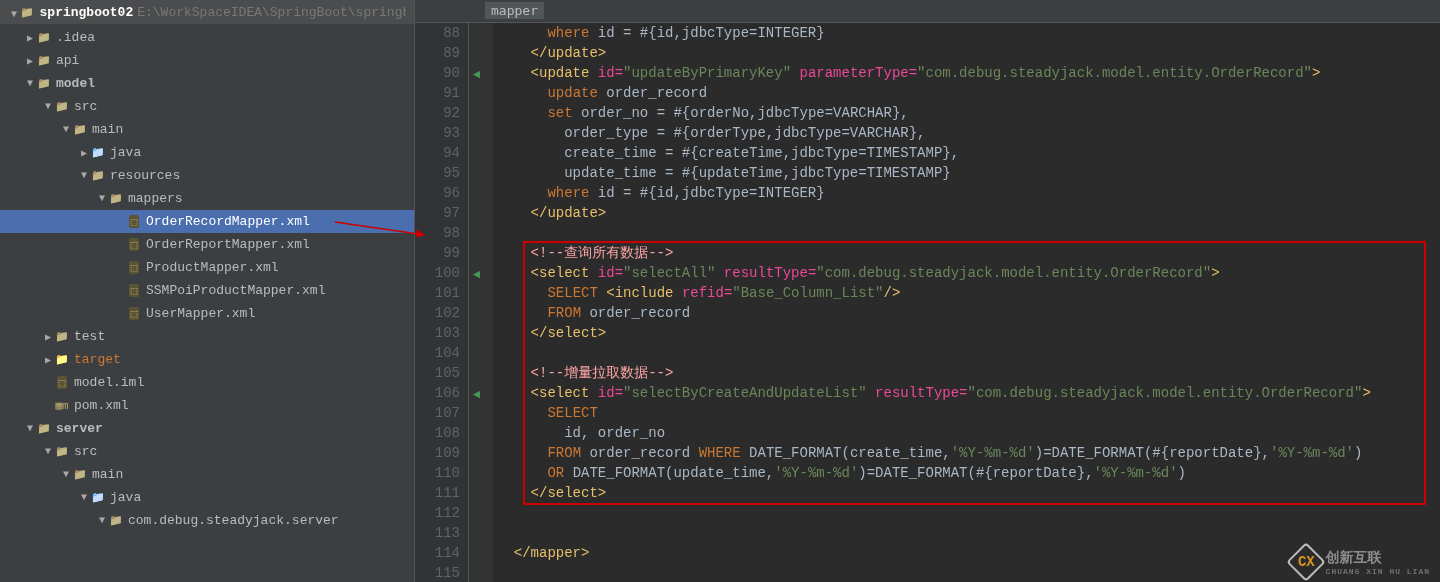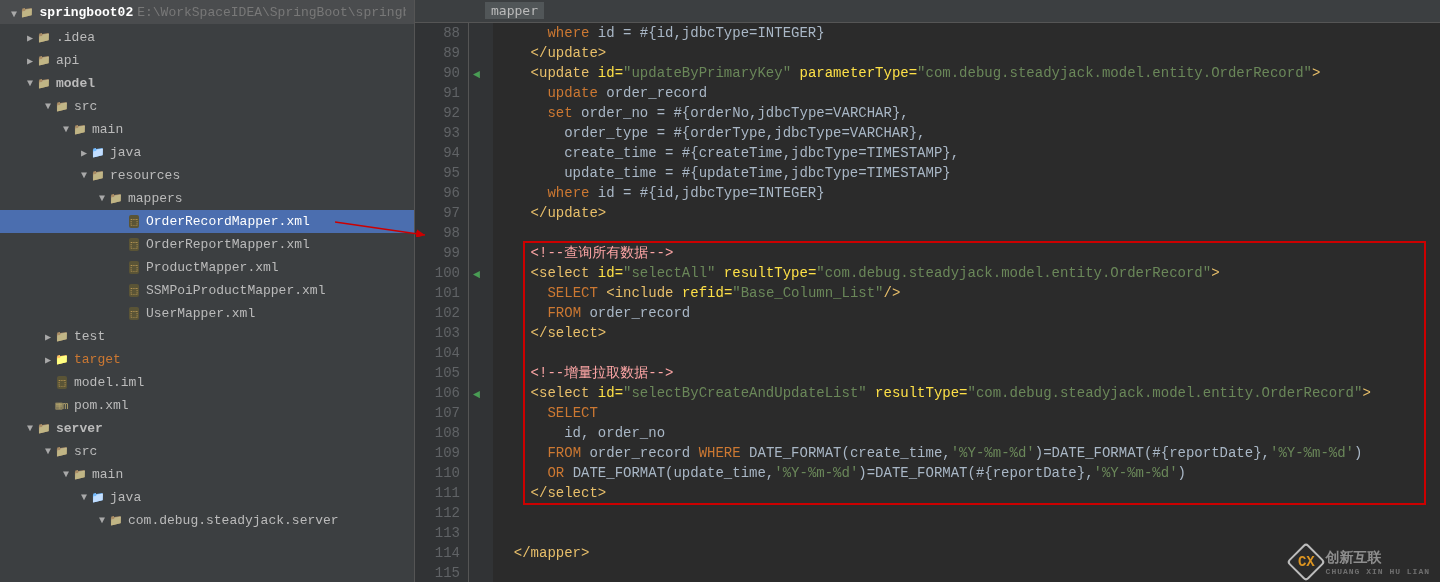--- a/index.html
+++ b/index.html
@@ -100,21 +100,21 @@
     .code-line { height: 20px; white-space: pre; }
     .highlight-box {
       position: absolute;
       border: 2px solid #cc0000;
       left: 30px;
       right: 14px;
       pointer-events: none;
     }
     .kw { color: #cc7832; }
     .tag { color: #e8bf6a; }
-    .attr { color: #fde047; }
+    .attr { color: #ec4899; }
     .str { color: #6a8759; }
     .comment { color: #fca5a5; }
     .default { color: #a9b7c6; }
     .watermark {
       position: absolute;
       right: 10px;
       bottom: 6px;
       display: flex;
       align-items: center;
       gap: 6px;

